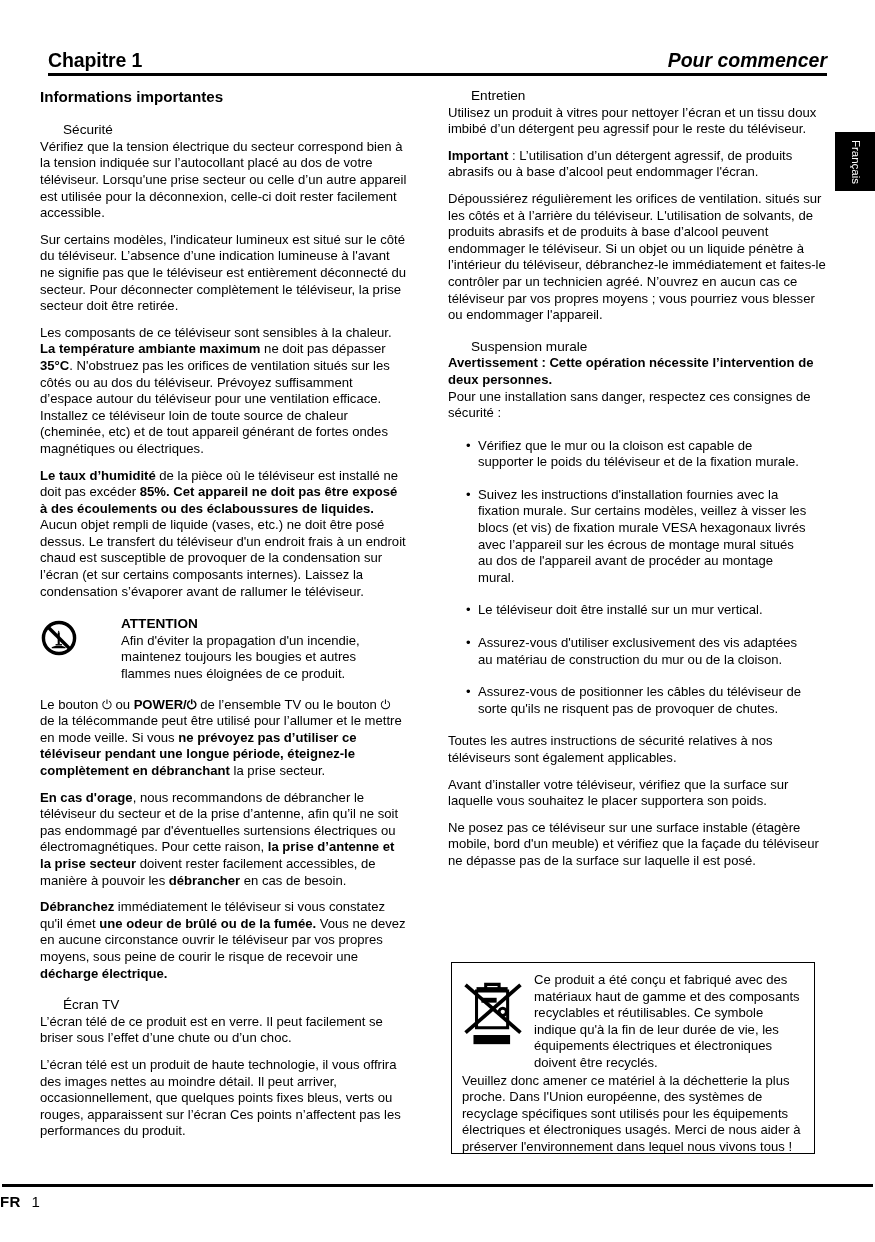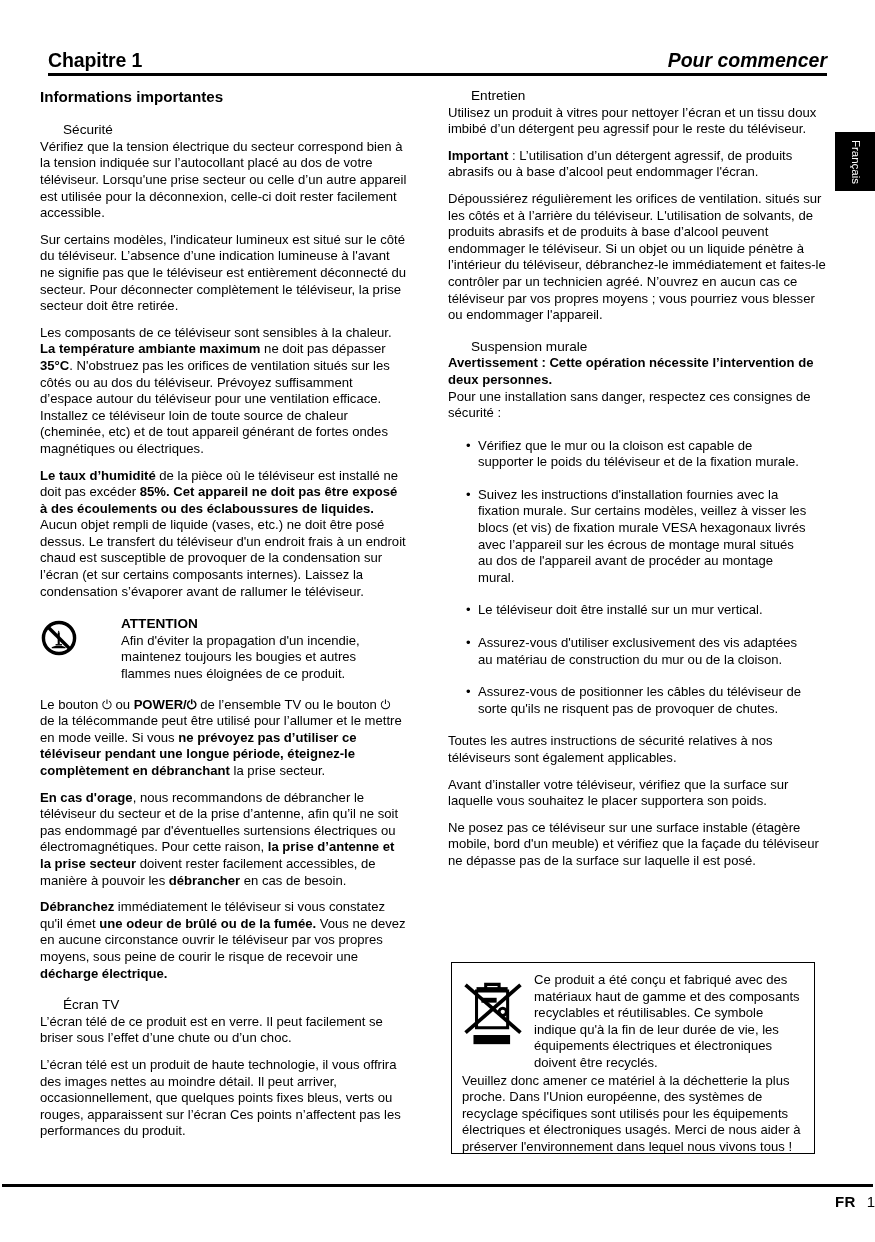--- a/index.html
+++ b/index.html
@@ -63,21 +63,21 @@
     top: 1184px;
     width: 871px;
     height: 3px;
     background: #000;
   }
   .footer {
     position: absolute;
     left: 0;
     top: 1194px;
     width: 875px;
-    text-align: right;
+    text-align: left;
     font-size: 15px;
     line-height: 1.1;
   }
   .footer .fr-label {
     font-weight: bold;
     letter-spacing: 0.3px;
   }
   .footer .page-num {
     margin-left: 11px;
     font-weight: normal;

